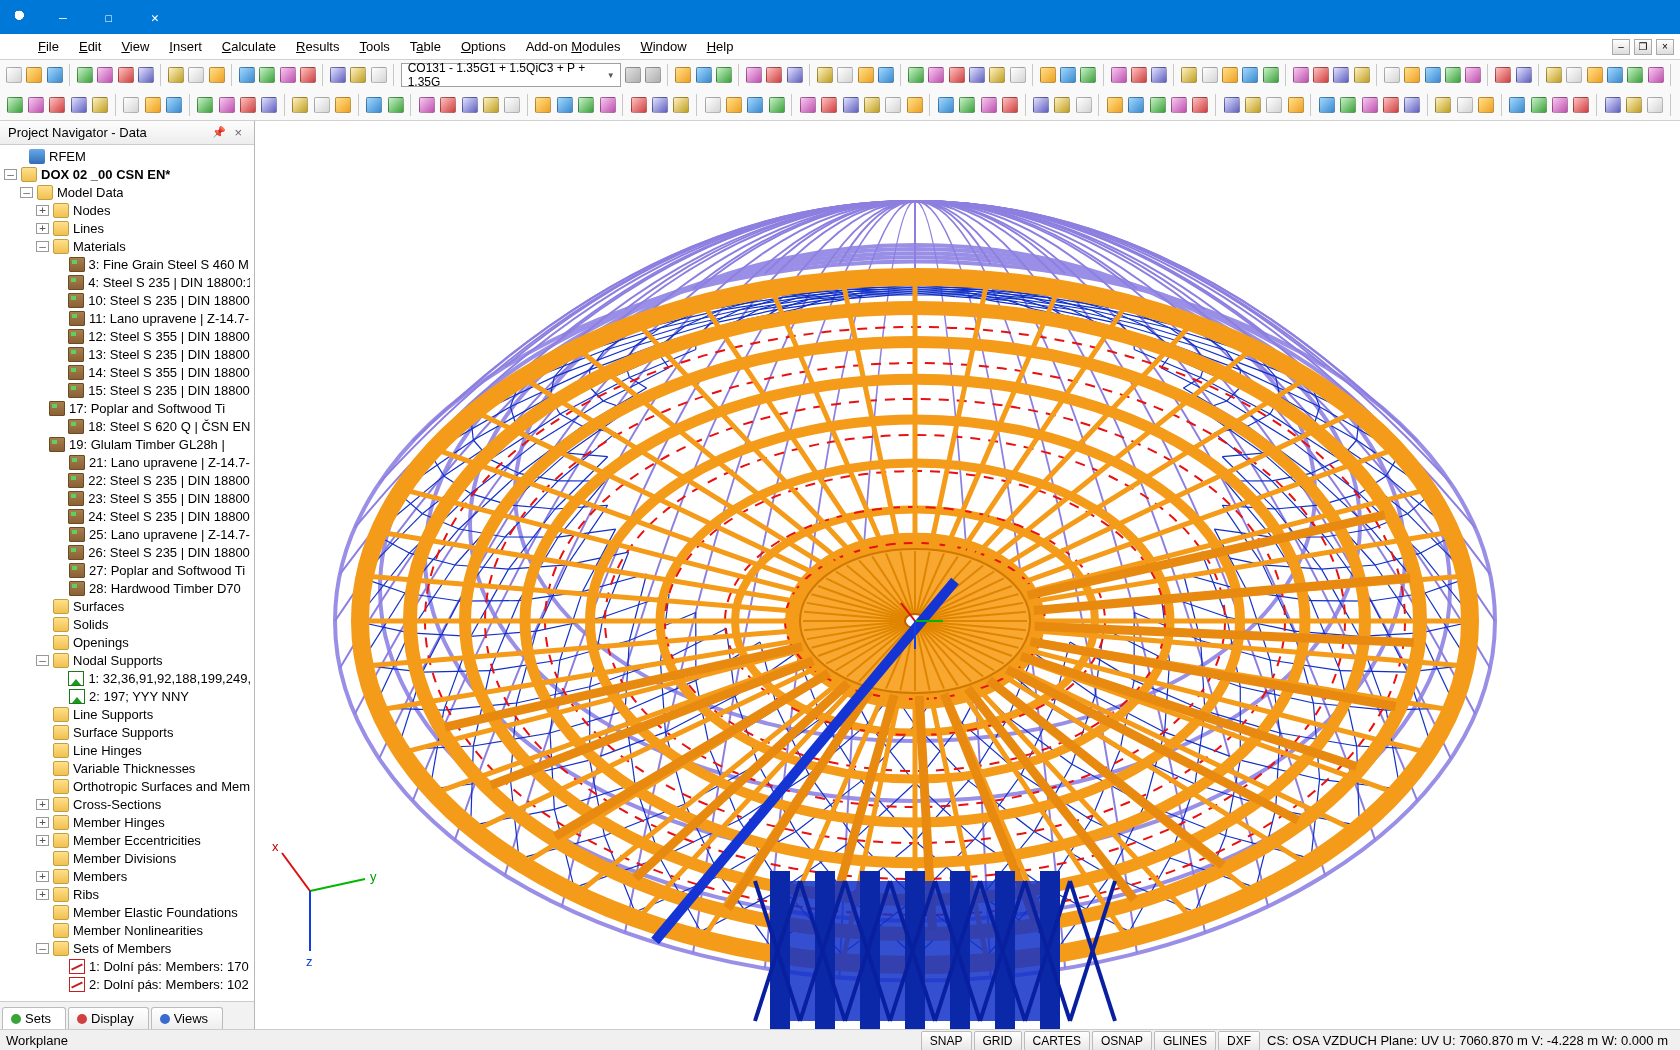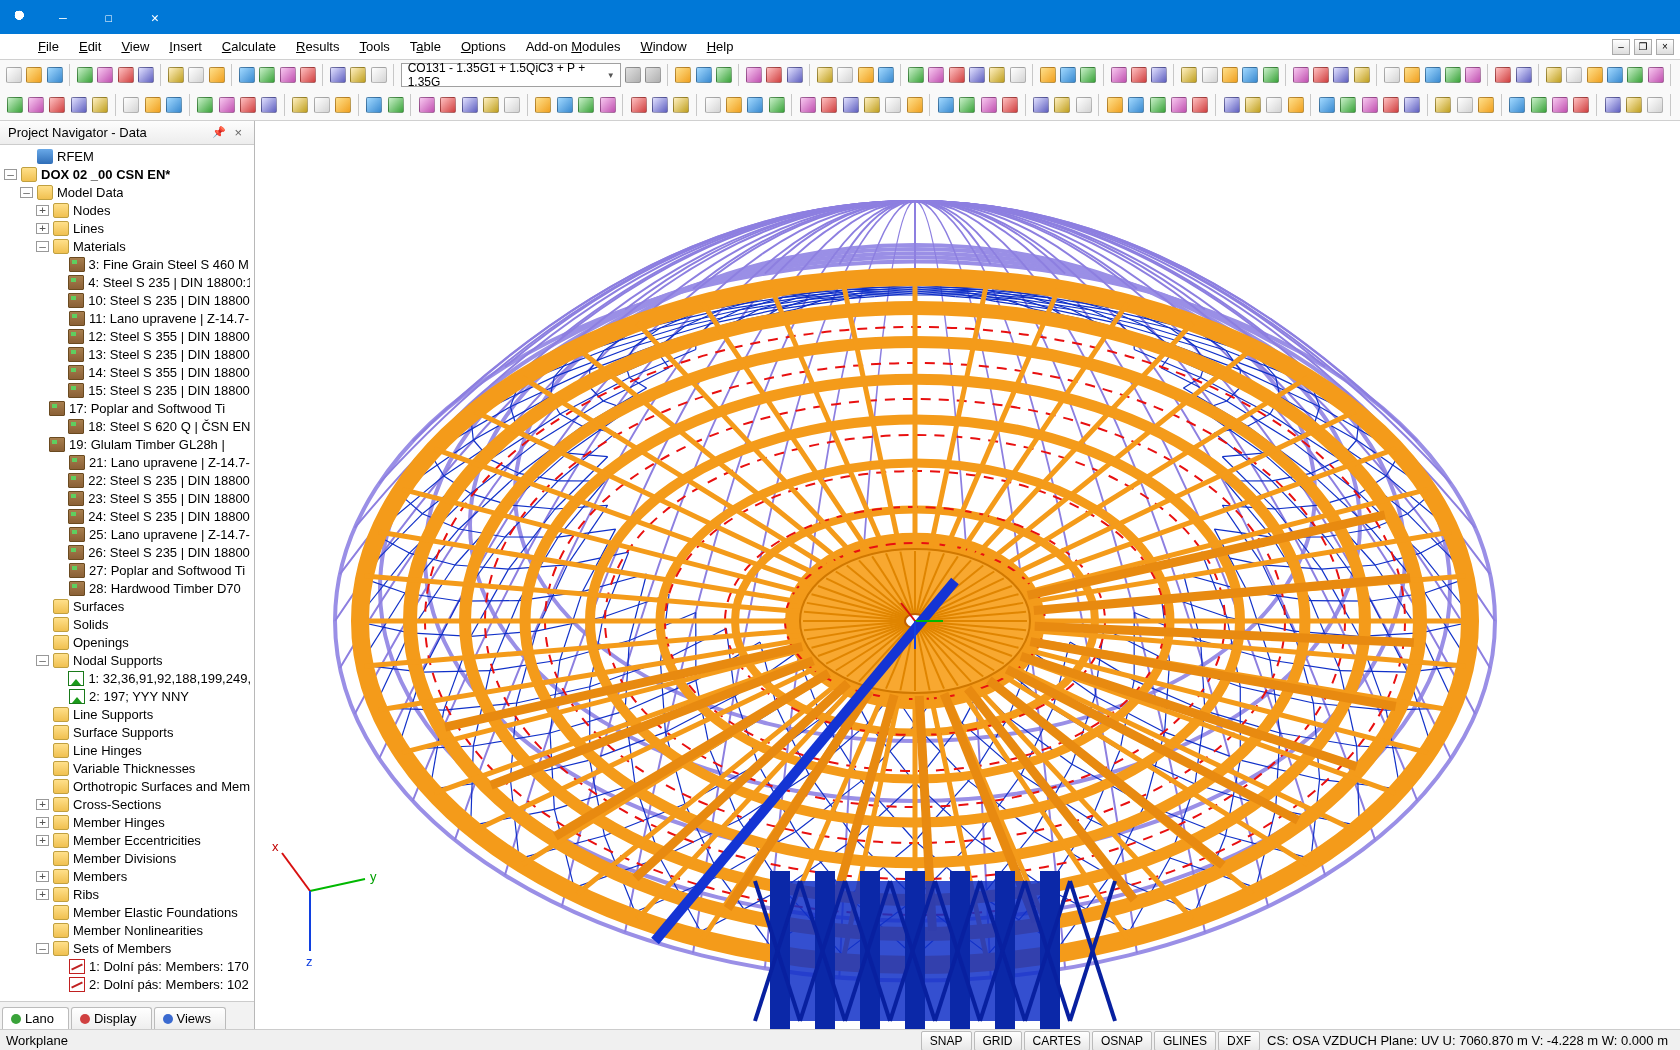--- a/index.html
+++ b/index.html
@@ -535,21 +535,21 @@
 
 <div class="main-area">
 
   <div class="navigator">
     <div class="nav-header">
       <span>Project Navigator - Data</span>
       <span class="pin">📌</span>
       <span class="close">×</span>
     </div>
     <div class="tree" id="tree">
-        <div class="tree-row" style="padding-left: 20px;">
+        <div class="tree-row" style="padding-left: 12px;">
           <span class="exp-none"></span>
           <span class="ticon2 app-root-icon"></span>
           <span class="label">RFEM</span>
         </div>
         <div class="tree-row bold" style="padding-left: 4px;">
           <span class="exp">–</span>
           <span class="ticon2 folder"></span>
           <span class="label">DOX 02 _00 CSN EN*</span>
         </div>
         <div class="tree-row" style="padding-left: 20px;">
@@ -774,21 +774,21 @@
         </div>
         <div class="tree-row" style="padding-left: 52px;">
           <span class="exp-none"></span>
           <span class="ticon2 mem-icon"></span>
           <span class="label">2: Dolní pás: Members: 102</span>
         </div>
       </div>
     <div class="nav-tabs">
       <div class="nav-tab active">
           <span class="dot" style="background:#3aa33a"></span>
-          <span>Lano</span>
+          <span>Sets</span>
         </div>
       <div class="nav-tab">
           <span class="dot" style="background:#d04040"></span>
           <span>Display</span>
         </div>
       <div class="nav-tab">
           <span class="dot" style="background:#3a6ad0"></span>
           <span>Views</span>
         </div>
     </div>

